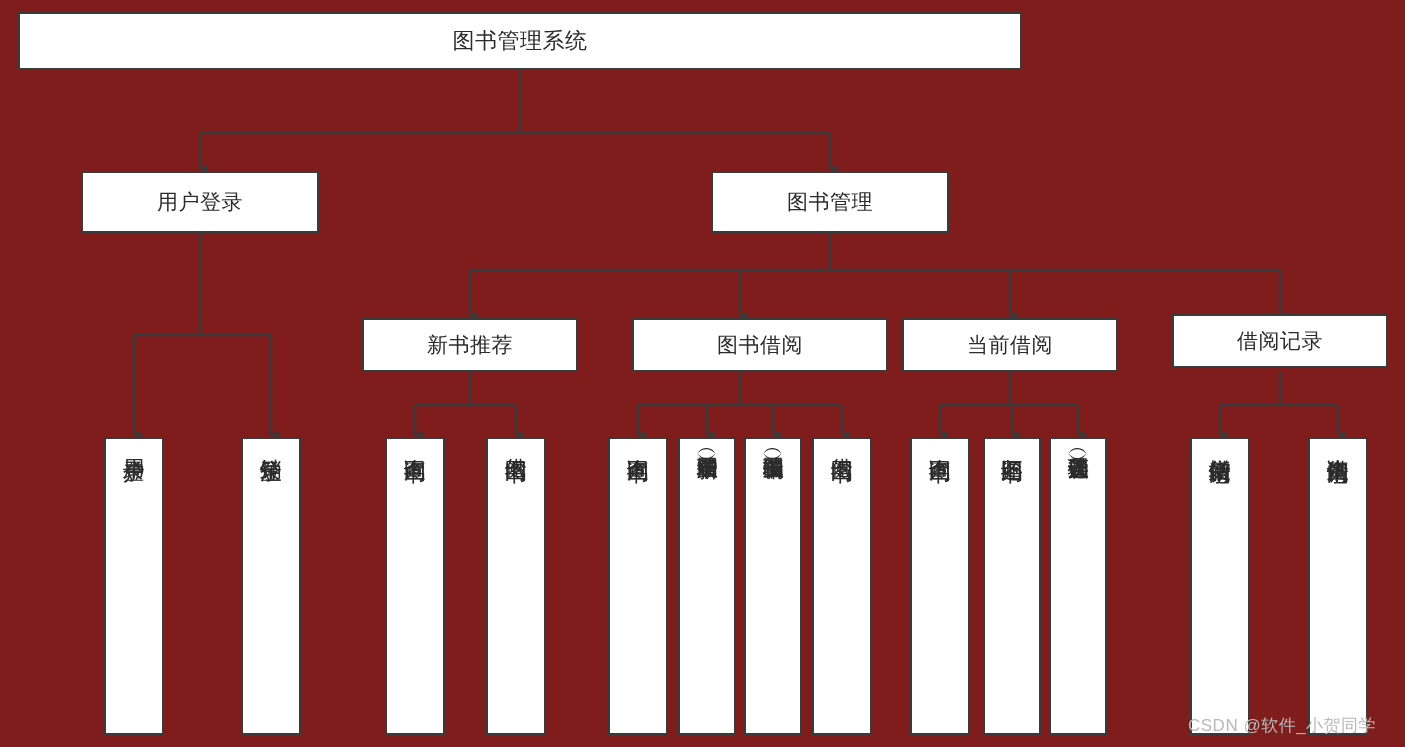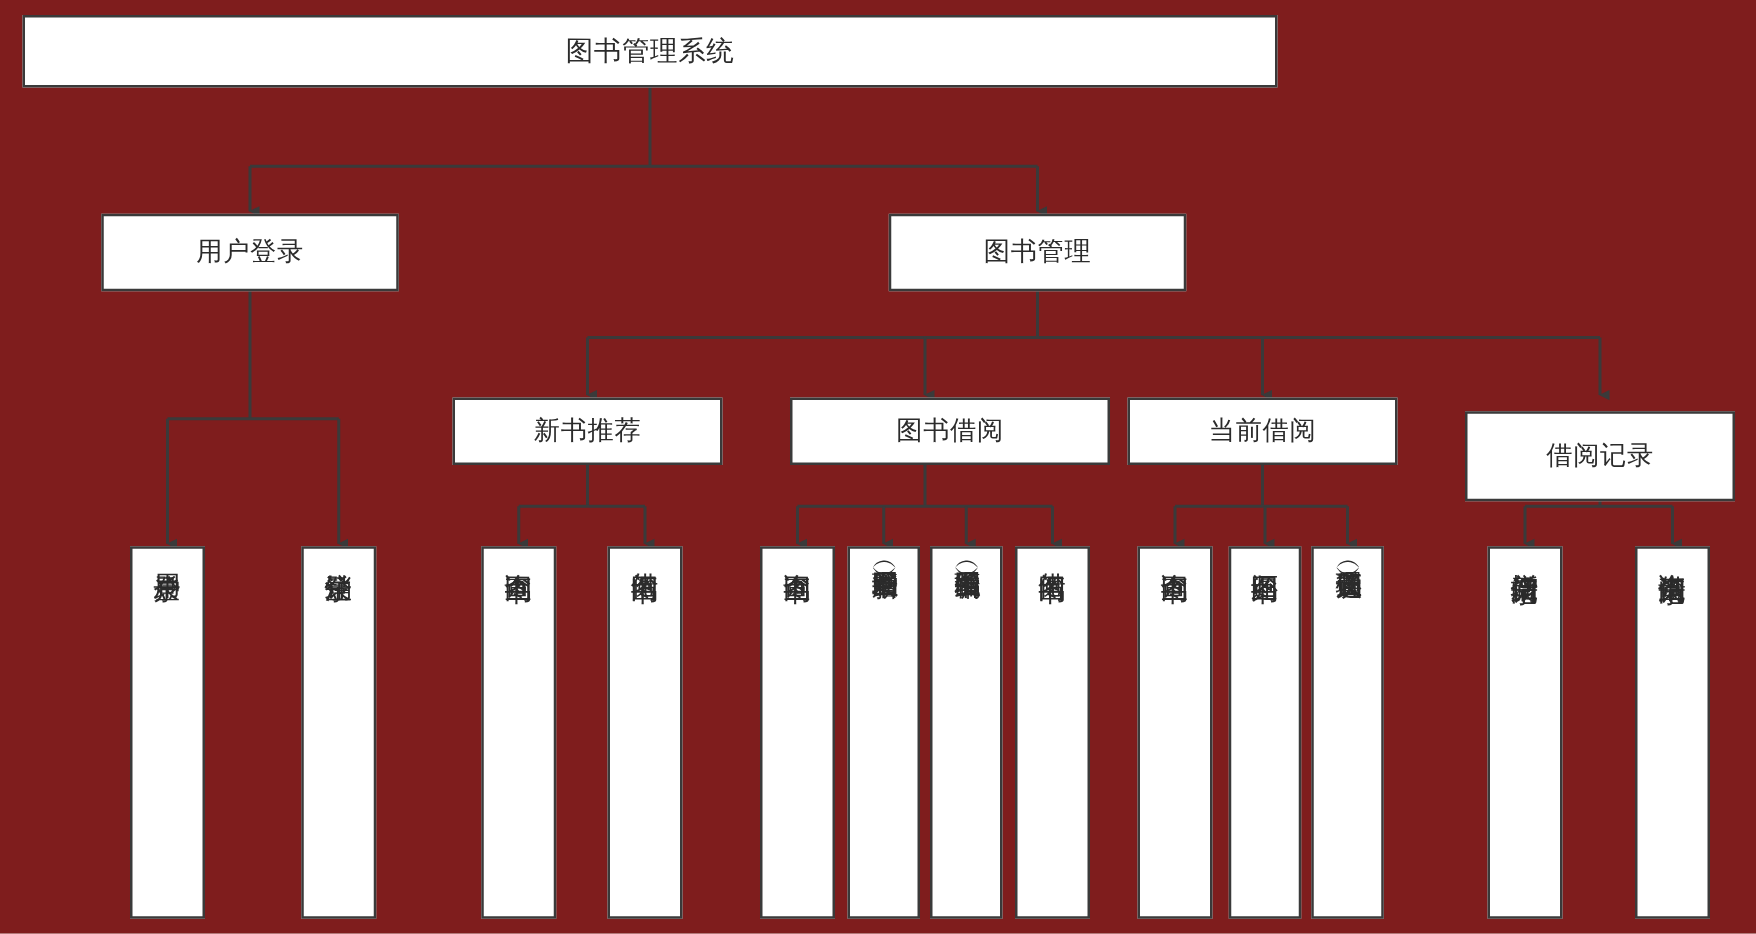--- a/index.html
+++ b/index.html
@@ -133,21 +133,21 @@
       </div>
       <div class="node horizontal" style="left: 362px; top: 318px; width: 216px; height: 54px;">
         <span class="label">新书推荐</span>
       </div>
       <div class="node horizontal" style="left: 632px; top: 318px; width: 256px; height: 54px;">
         <span class="label">图书借阅</span>
       </div>
       <div class="node horizontal" style="left: 902px; top: 318px; width: 216px; height: 54px;">
         <span class="label">当前借阅</span>
       </div>
-      <div class="node horizontal" style="left: 1172px; top: 329px; width: 216px; height: 72px;">
+      <div class="node horizontal" style="left: 1172px; top: 314px; width: 216px; height: 54px;">
         <span class="label">借阅记录</span>
       </div>
       <div class="node vertical" style="left: 104px; top: 437px; width: 60px; height: 298px;">
         <span class="label">用户登录</span>
       </div>
       <div class="node vertical" style="left: 241px; top: 437px; width: 60px; height: 298px;">
         <span class="label">注销登录</span>
       </div>
       <div class="node vertical" style="left: 385px; top: 437px; width: 60px; height: 298px;">
         <span class="label">查询图书</span>
@@ -177,13 +177,14 @@
         <span class="label">确认归还（管理员）</span>
       </div>
       <div class="node vertical" style="left: 1190px; top: 437px; width: 60px; height: 298px;">
         <span class="label">新增借阅记录</span>
       </div>
       <div class="node vertical" style="left: 1308px; top: 437px; width: 60px; height: 298px;">
         <span class="label">查询借阅记录</span>
       </div>
     </div>
 
+  <div class="watermark" style="left:1188px; top:714px;">CSDN @软件_小贺同学</div>
 </div>
 
 </body></html>

